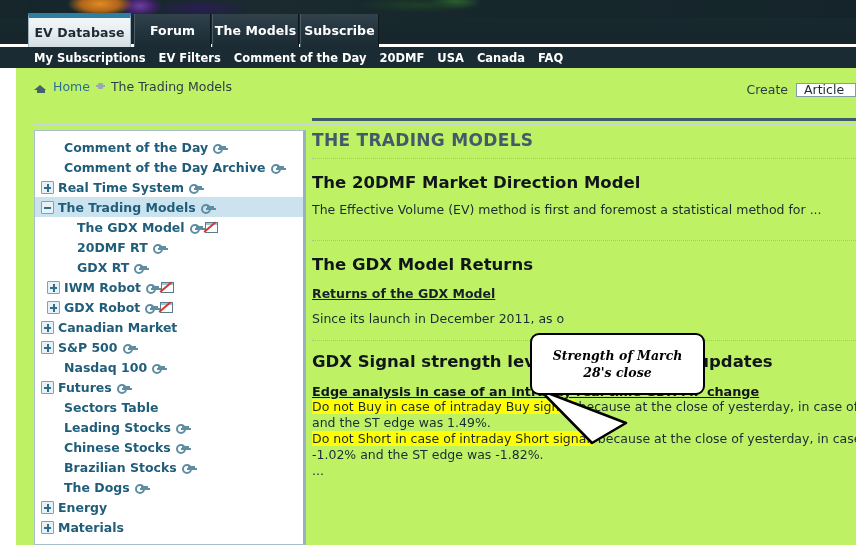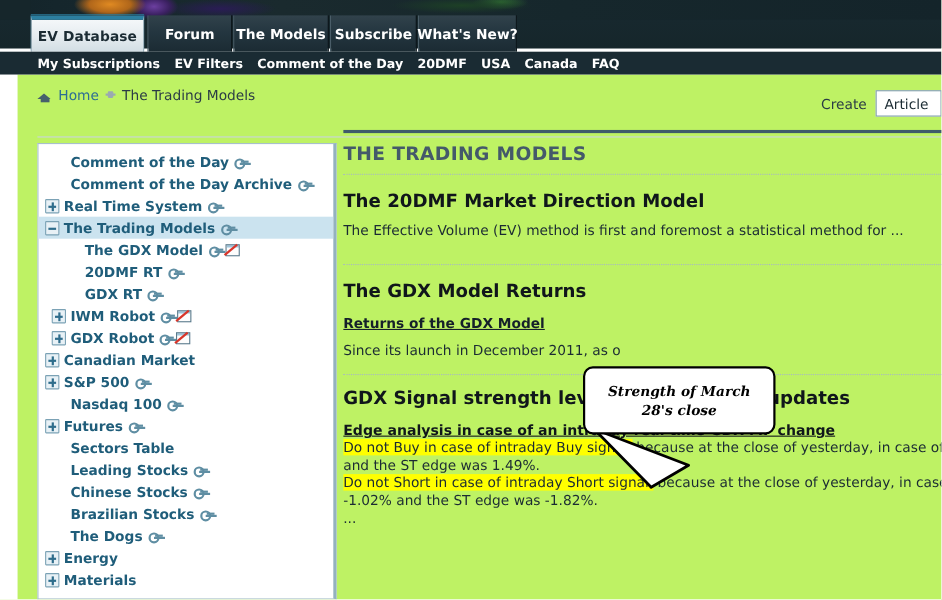--- a/index.html
+++ b/index.html
@@ -139,21 +139,21 @@
   }
   .bc-current { color:#2b3c45; }
 
   
   .createrow {
     position: absolute; right: 0px; top: 14px;
     display: flex; align-items: center; gap: 8px;
   }
   .create-label { font-size: 12.5px; color:#2b3c45; }
   .create-select {
-    width: 60px; height: 24px;
+    width: 60px; height: 14px;
     border: 1px solid #7f9dab;
     background: #ffffff;
     font-size: 12.5px;
     color: #1b2b33;
     display:flex; align-items:center;
     padding-left: 7px;
     overflow:hidden; white-space:nowrap;
     cursor: pointer;
     font-family: "DejaVu Sans", sans-serif;
   }
@@ -310,23 +310,20 @@
         <span>EV Database</span>
       </div>
     <div class="tab" style="left:134px; width:77px;">
         <span>Forum</span>
       </div>
     <div class="tab" style="left:212px; width:87px;">
         <span>The Models</span>
       </div>
     <div class="tab" style="left:300px; width:79px;">
         <span>Subscribe</span>
-      </div>
-    <div class="tab" style="left:380px; width:90px;">
-        <span>What's New?</span>
       </div>
   </div>
 
   <div class="subnav">
     <a>My Subscriptions</a>
     <a>EV Filters</a>
     <a>Comment of the Day</a>
     <a>20DMF</a>
     <a>USA</a>
     <a>Canada</a>

